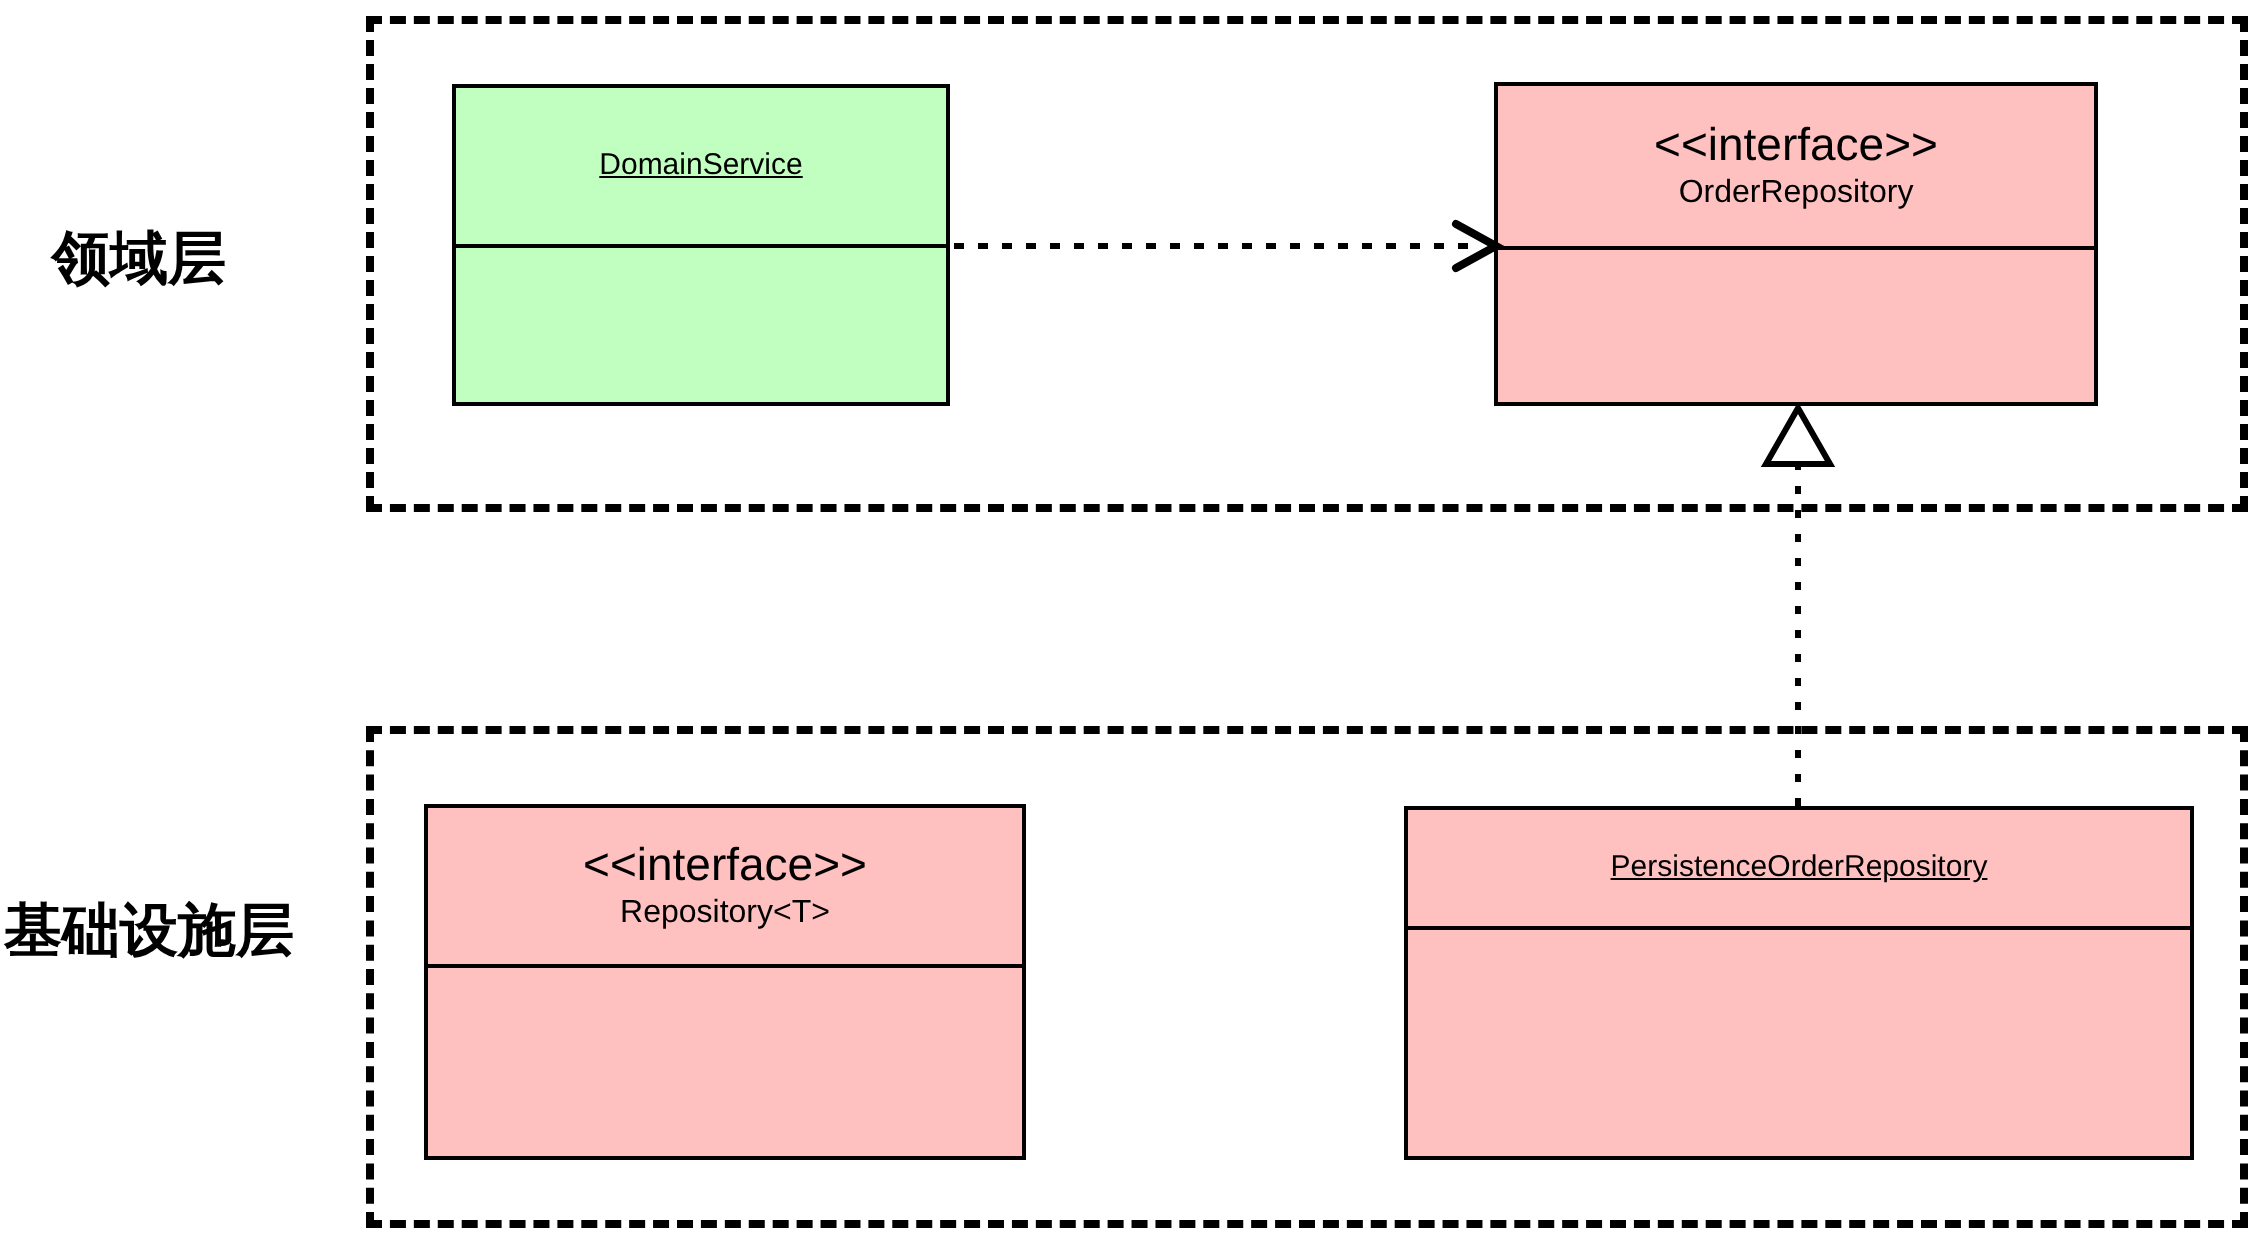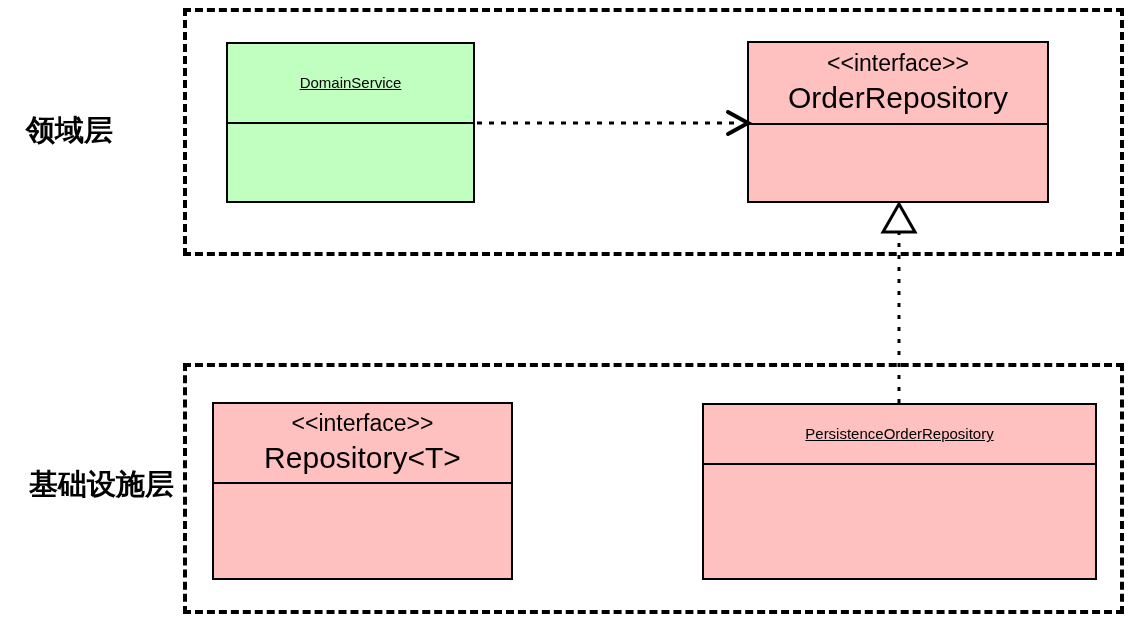--- a/index.html
+++ b/index.html
@@ -61,21 +61,21 @@
   .uml-body {
     flex: 1 1 auto;
   }
   .uml-stereotype {
     font-size: 23px;
     color: #000000;
     line-height: 1.28;
     white-space: nowrap;
   }
   .uml-name {
-    font-size: 30px;
+    font-size: 16px;
     color: #000000;
     line-height: 1.28;
     white-space: nowrap;
   }
   .uml-name.single {
     font-size: 15px;
     text-decoration: underline;
   }
 
   
@@ -107,21 +107,21 @@
   <div class="uml-class pink" style="left:747px; top:41px; width:302px; height:162px;">
     <div class="uml-header" style="height:82px;">
       <div class="uml-stereotype">&lt;&lt;interface&gt;&gt;</div>
       <div class="uml-name">OrderRepository</div>
     </div>
     <div class="uml-body"></div>
   </div>
 
   <div class="layer-box" id="layer-infra" style="left:183px; top:363px; width:941px; height:251px;"></div>
 
-  <div class="layer-label" style="left:2px; top:470px;margin-left:27px;">基础设施层</div>
+  <div class="layer-label" style="left:2px; top:452px;">基础设施层</div>
 
   <div class="uml-class pink" style="left:212px; top:402px; width:301px; height:178px;">
     <div class="uml-header" style="height:80px;">
       <div class="uml-stereotype">&lt;&lt;interface&gt;&gt;</div>
       <div class="uml-name">Repository&lt;T&gt;</div>
     </div>
     <div class="uml-body"></div>
   </div>
 
   <div class="uml-class pink" style="left:702px; top:403px; width:395px; height:177px;">

